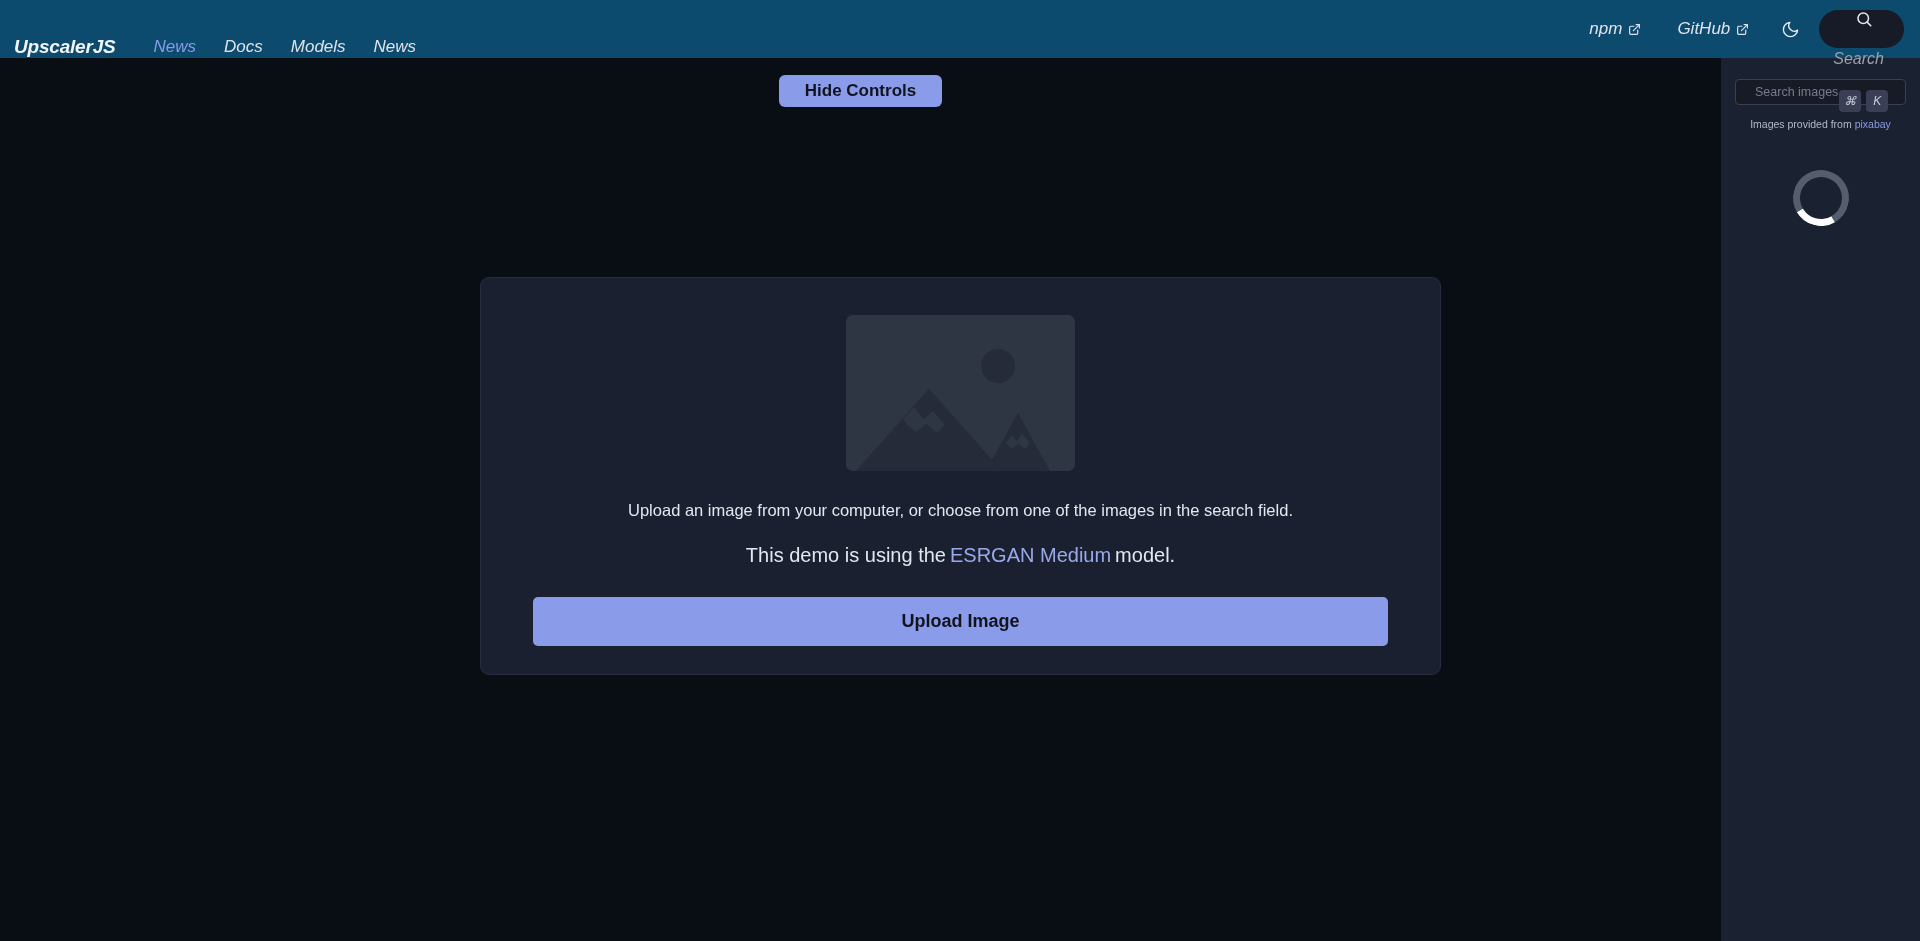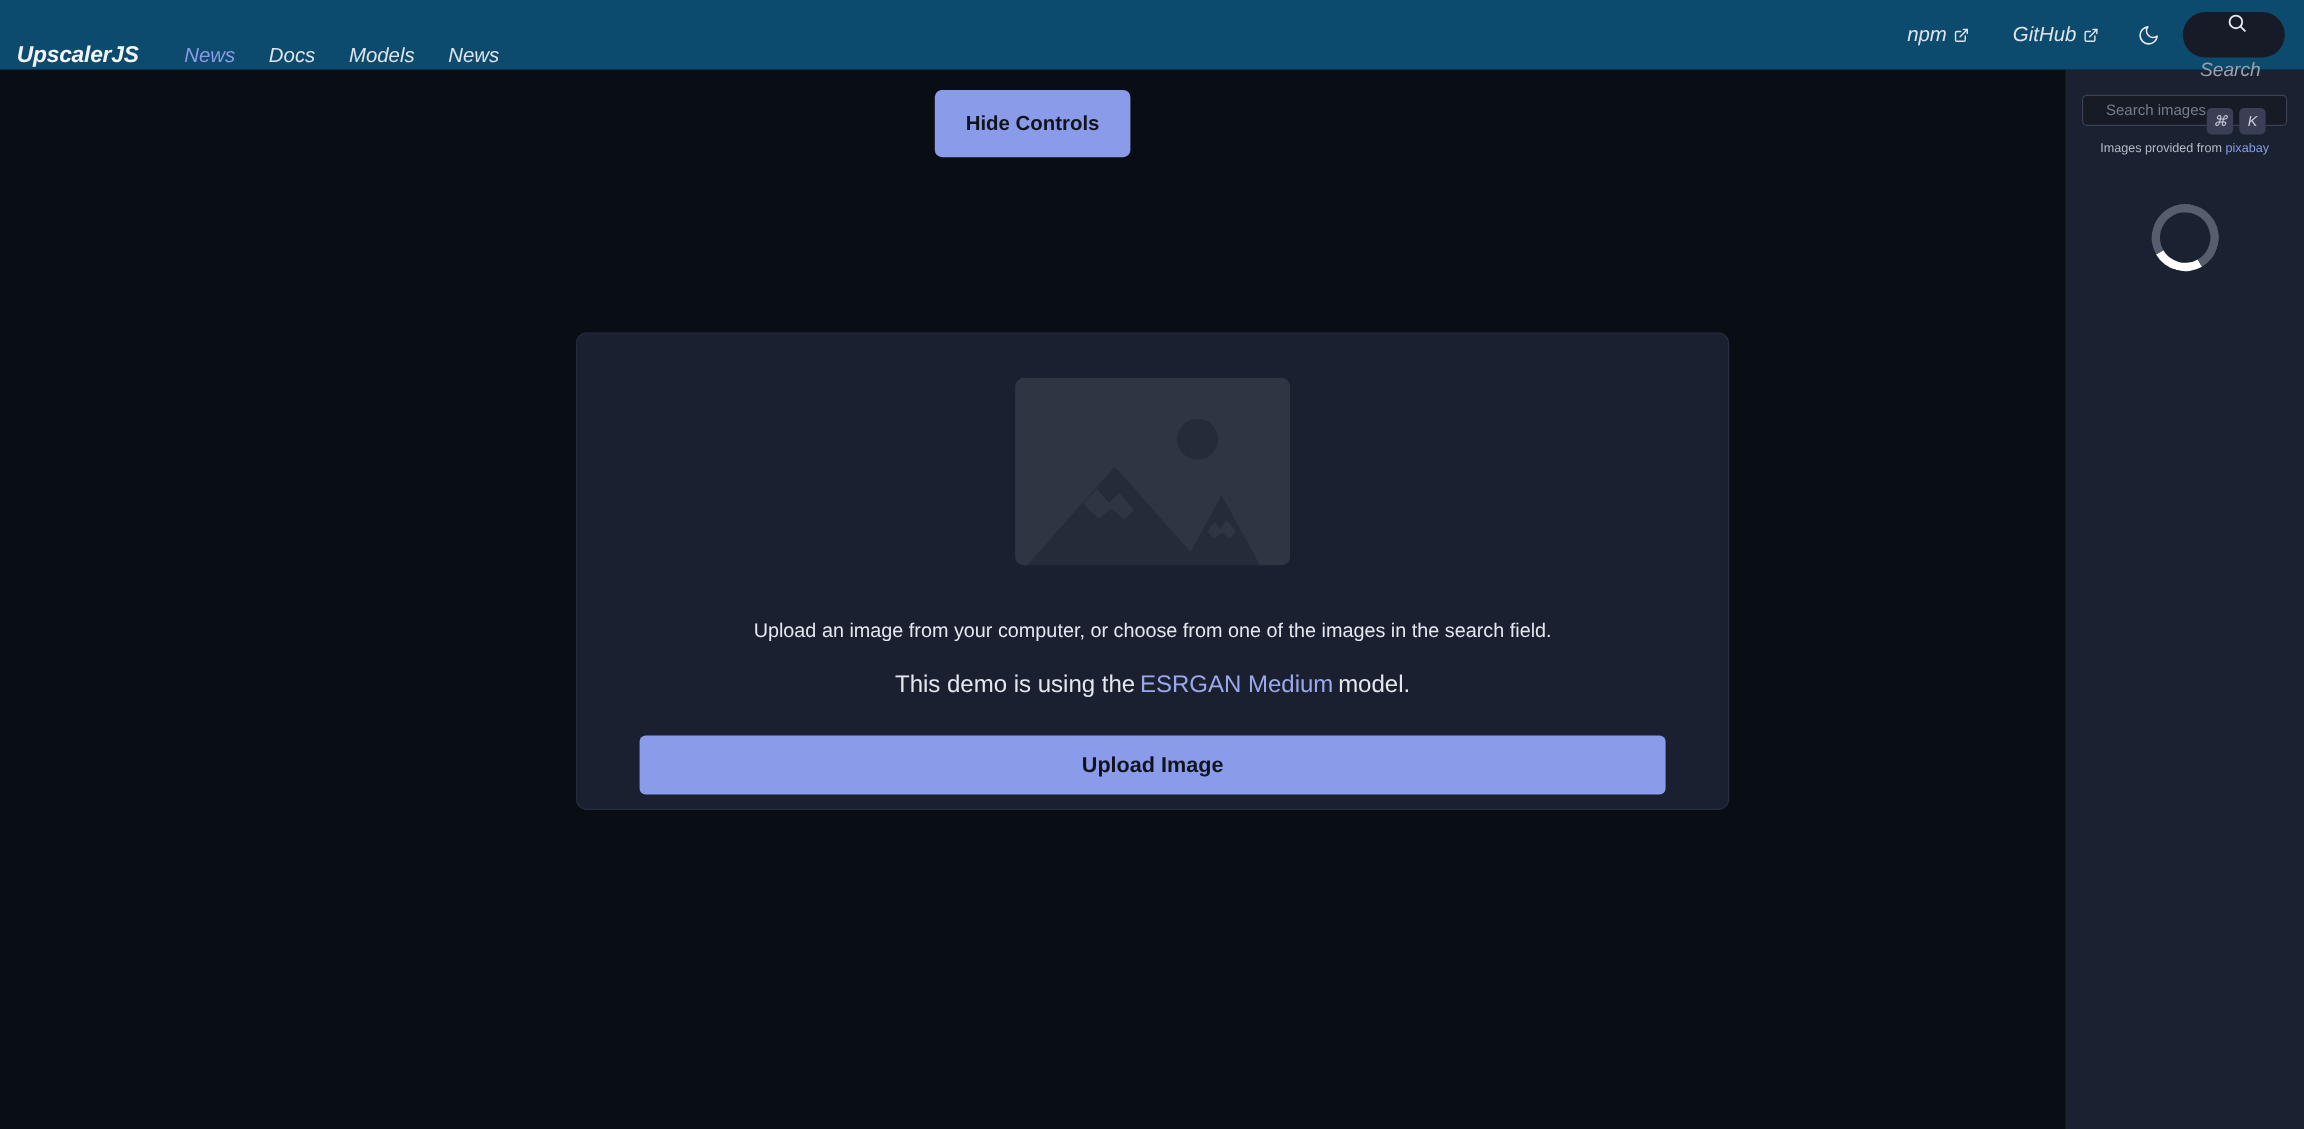--- a/index.html
+++ b/index.html
@@ -141,21 +141,21 @@
   }
 
   .hide-controls-btn {
     background: #8a9bea;
     color: #10141d;
     border: none;
     border-radius: 6px;
     font-family: "Liberation Sans", sans-serif;
     font-size: 17px;
     font-weight: bold;
-    padding: 18px 26px;
+    padding: 6px 26px;
     cursor: pointer;
   }
 
   .card {
     position: absolute;
     left: 480px;
     top: 219px;
     width: 961px;
     height: 398px;
     background: #1a2030;
@@ -171,21 +171,21 @@
     width: 229px;
     height: 156px;
     background: #2e3543;
     border-radius: 7px;
     position: relative;
     overflow: hidden;
   }
   .img-placeholder svg { display: block; width: 229px; height: 156px; }
 
   .card-text-1 {
-    margin-top: 46px;
+    margin-top: 30px;
     font-size: 16.5px;
     color: #e3e7ee;
     text-align: center;
   }
 
   .card-text-2 {
     margin-top: 24px;
     font-size: 20px;
     color: #e3e7ee;
     text-align: center;

